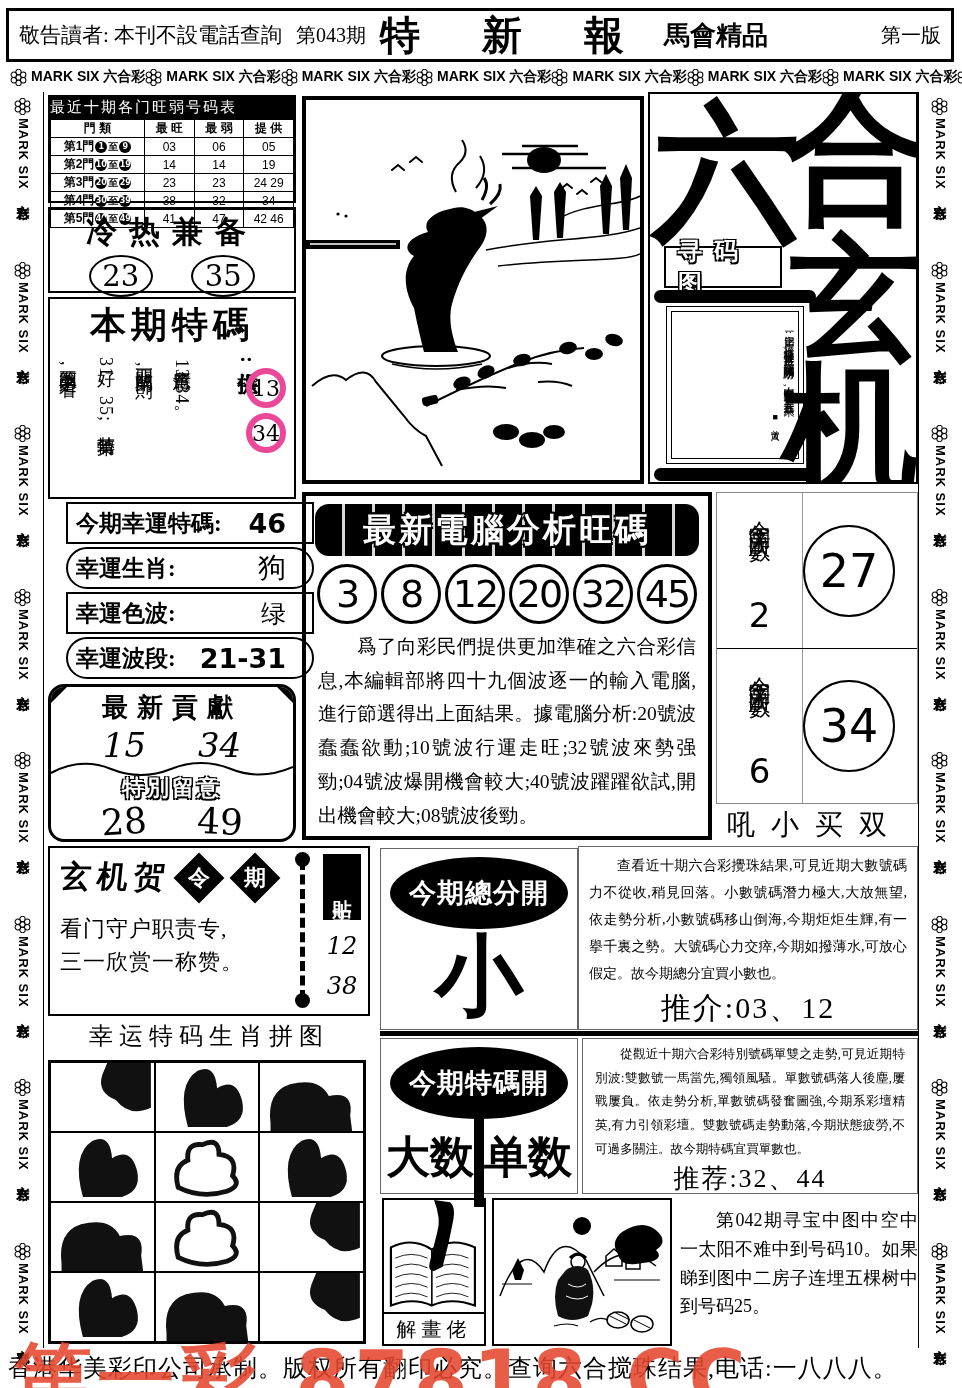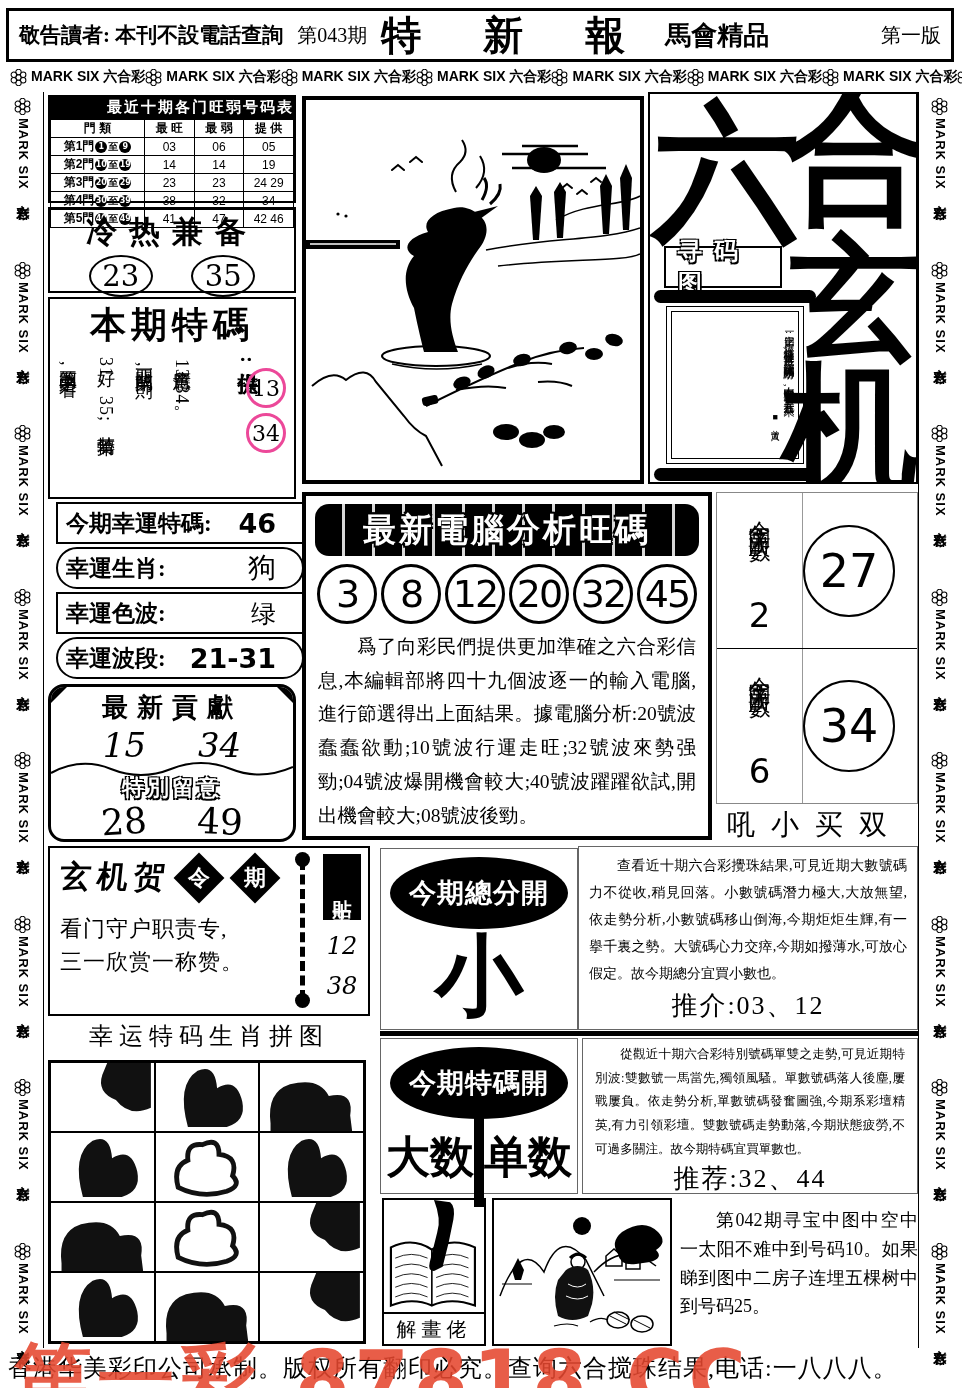--- a/index.html
+++ b/index.html
@@ -5,21 +5,21 @@
   * { margin:0; padding:0; box-sizing:border-box; }
   html,body { width:962px; height:1388px; }
   body { position:relative; overflow:hidden; background:#fff; color:#000;
          font-family:"Liberation Serif","DejaVu Serif",serif; }
   .abs { position:absolute; }
   .vtext { writing-mode:vertical-rl; }
 
   
   #header { left:6px; top:8px; width:948px; height:54px; border:3px solid #000;
             display:flex; align-items:center; padding:0 10px; gap:14px; }
-  #header .notice { font-size:21px; font-weight:bold; white-space:nowrap; }
+  #header .notice { font-size:21px; font-weight:normal; white-space:nowrap; }
   #header .issue  { font-size:20px; white-space:nowrap; }
   #header .title  { font-size:40px; font-weight:bold; letter-spacing:26px; white-space:nowrap; }
   #header .brand  { font-size:26px; font-weight:bold; white-space:nowrap; }
   #header .edition{ font-size:20px; margin-left:auto; white-space:nowrap; }
 
   
   #marquee { left:6px; top:64px; width:948px; height:26px; display:flex;
              align-items:center; justify-content:space-between; padding:0 4px; }
   .mq-item { display:flex; align-items:center; gap:4px; font-family:"Liberation Sans",sans-serif;
              font-size:14px; font-weight:bold; white-space:nowrap; }
@@ -27,22 +27,22 @@
   .strip { top:92px; width:42px; height:1256px; display:flex; flex-direction:column;
            justify-content:space-between; align-items:center; padding:6px 0; }
   #strip-left  { left:2px;  border-right:1px solid #000; }
   #strip-right { left:918px; border-left:1px solid #000; }
   .strip-item { display:flex; flex-direction:column; align-items:center; gap:3px; }
   .strip-item .vtext { font-family:"Liberation Sans",sans-serif; font-size:13px;
                        font-weight:bold; letter-spacing:1px; white-space:nowrap; }
 
   
   #hot-table { left:48px; top:95px; width:248px; height:108px; border:2px solid #000; background:#fff; }
-  #hot-table .tt { background:#000; color:#fff; font-size:15px; font-weight:bold;
-                   text-align:right; letter-spacing:2px; padding:1px 0 2px; }
+  #hot-table .tt { background:#000; color:#fff; font-size:15px; font-weight:normal;
+                   text-align:left; letter-spacing:2px; padding:1px 0 2px; }
   #hot-table table { width:100%; border-collapse:collapse; table-layout:fixed; }
   #hot-table th, #hot-table td { border:1px solid #000; font-size:12px; text-align:center;
                                  padding:0; height:15px; font-family:"Liberation Sans",sans-serif; }
   #hot-table th { font-weight:bold; }
   #hot-table col.c0{width:94px;} 
   .door-cell { display:flex; align-items:center; justify-content:center; gap:1px;
                font-weight:bold; font-size:12px; }
   .dot-num { display:inline-flex; align-items:center; justify-content:center; width:12px; height:12px;
              border-radius:50%; background:#000; color:#fff; font-size:8px; line-height:1;
              font-family:"DejaVu Sans",sans-serif; }
@@ -56,26 +56,26 @@
               display:flex; align-items:center; justify-content:center;
               font-size:29px; font-family:"DejaVu Serif",serif; }
 
   
   #special { left:48px; top:297px; width:248px; height:202px; border:2px solid #000; }
   #special .tt { font-size:36px; font-weight:bold; letter-spacing:5px; text-align:center; margin-top:2px; }
   #special .cols { display:flex; justify-content:space-between; padding:6px 8px 0; height:152px; }
   #special .vcol { writing-mode:vertical-rl; font-size:18px; line-height:1.05; letter-spacing:1px; }
   #special .offer { display:flex; flex-direction:column; align-items:center; gap:5px; }
   #special .offer .lab { writing-mode:vertical-rl; font-size:21px; font-weight:bold; }
-  .circ-sm { width:40px; height:40px; border:3px solid #ec4899; border-radius:50%; flex:none;
+  .circ-sm { width:40px; height:40px; border:6px solid #ec4899; border-radius:50%; flex:none;
              display:flex; align-items:center; justify-content:center;
              font-size:22px; font-family:"DejaVu Serif",serif;margin-left:36px; }
 
   
-  .lrow { left:56px; width:248px; height:42px; border:2px solid #000; background:#fff;
+  .lrow { left:66px; width:248px; height:42px; border:2px solid #000; background:#fff;
           display:flex; align-items:center; padding:0 12px 0 8px; }
   .lrow.round { border-radius:21px; }
   .lrow .lab { font-size:23px; font-weight:bold; white-space:nowrap; }
   .lrow .val { margin-left:auto; margin-right:14px; }
   .val-num { font-family:"DejaVu Sans",sans-serif; font-weight:bold; font-size:27px; }
   .val-cjk { font-size:28px; }
 
   
   #contrib { left:48px; top:684px; width:248px; height:158px; border:3px solid #000;
              border-radius:16px; text-align:center; overflow:hidden; }
@@ -162,21 +162,21 @@
   .yo-count { font-family:"DejaVu Sans",sans-serif; font-size:34px; margin-top:-4px; }
   .yo-right { flex:1; display:flex; align-items:center; justify-content:flex-start; }
   .yo-circ { width:92px; height:92px; border:2.5px solid #000; border-radius:50%;
              display:flex; align-items:center; justify-content:center;
              font-family:"DejaVu Sans",sans-serif; font-size:46px; }
 
   
   #roar-title { left:712px; top:806px; width:206px; text-align:center; font-size:28px; letter-spacing:16px; white-space:nowrap; }
   #roar-box { left:578px; top:846px; width:340px; height:184px; border:1.5px solid #666; padding:6px 10px 0; }
   #roar-box .p { font-size:14px; line-height:1.92; text-indent:2em; text-align:justify; }
-  #roar-box .rec { font-size:26px; text-align:center; letter-spacing:2px; margin-top:1px; }
+  #roar-box .rec { font-size:30px; text-align:center; letter-spacing:2px; margin-top:1px; }
   #total-open { left:380px; top:848px; width:198px; height:182px; border:1.5px solid #666;
                 display:flex; flex-direction:column; align-items:center; }
   .oval-blk { width:178px; height:72px; background:#000; border-radius:50%; margin-top:8px; flex:none;
               color:#fff; display:flex; align-items:center; justify-content:center;
               font-size:27px; font-weight:bold; letter-spacing:1px; }
   #total-open .big { font-size:88px; font-weight:bold; line-height:1; margin-top:4px; }
   #hdiv { left:380px; top:1031px; width:538px; height:5px; background:#000; }
   #special-open { left:380px; top:1038px; width:198px; height:156px; border:1.5px solid #666;
                   display:flex; flex-direction:column; align-items:center; }
   #special-open .duo { position:relative; width:100%; height:86px; display:flex;

